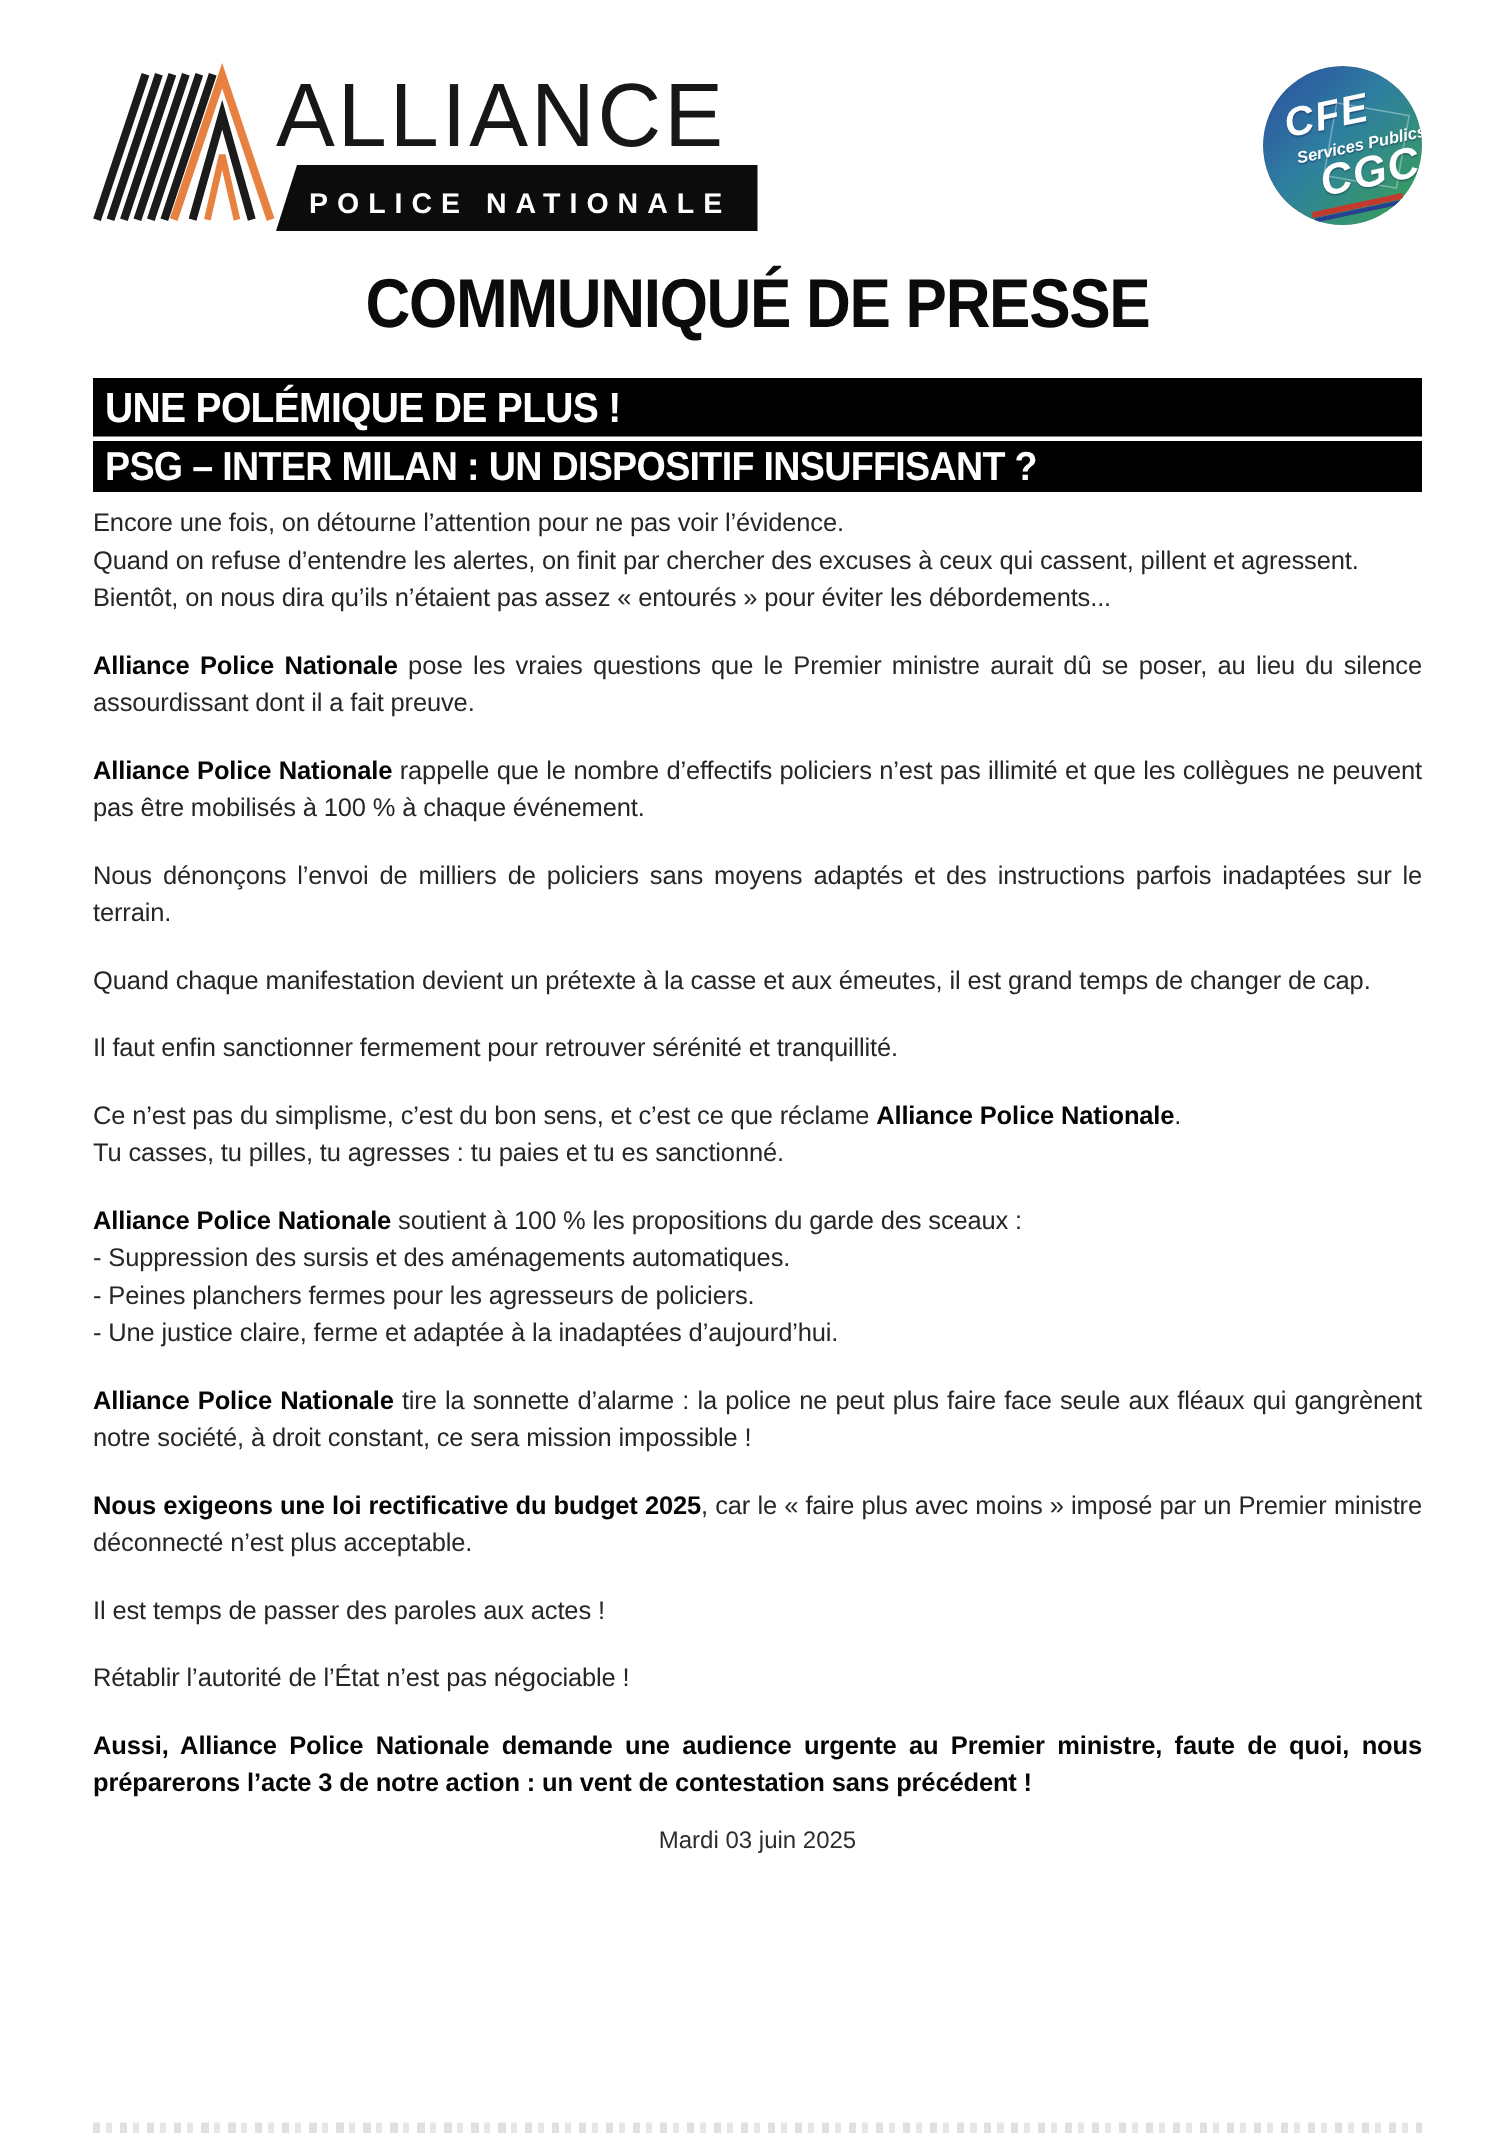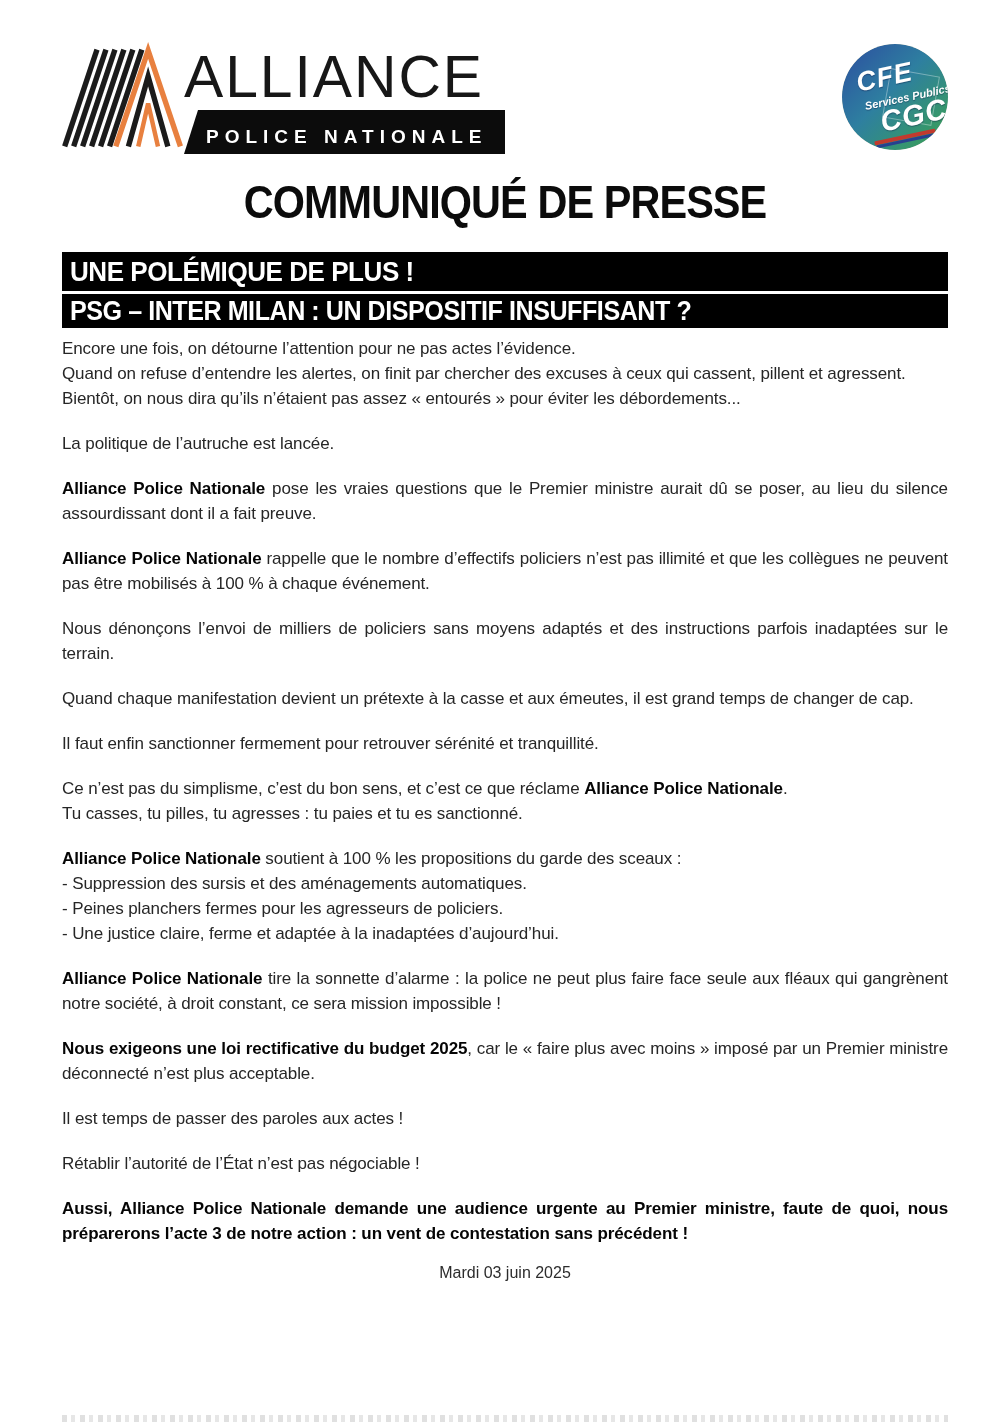--- a/index.html
+++ b/index.html
@@ -133,24 +133,23 @@
   <div class="bars">
     <div class="bar">
       <span>UNE POLÉMIQUE DE PLUS !</span>
     </div>
     <div class="bar">
       <span>PSG – INTER MILAN : UN DISPOSITIF INSUFFISANT ?</span>
     </div>
   </div>
 
   <main class="body">
-      <p class="para"><span>Encore une fois, on détourne l’attention pour ne pas actes l’évidence.</span></p>
+      <p class="para"><span>Encore une fois, on détourne l’attention pour ne pas voir l’évidence.</span></p>
       <p class="para"><span>Quand on refuse d’entendre les alertes, on finit par chercher des excuses à ceux qui cassent, pillent et agressent.</span></p>
       <p class="para"><span>Bientôt, on nous dira qu’ils n’étaient pas assez « entourés » pour éviter les débordements...</span></p>
-      <p class="para gap"><span>La politique de l’autruche est lancée.</span></p>
       <p class="para gap"><b>Alliance Police Nationale</b><span> pose les vraies questions que le Premier ministre aurait dû se poser, au lieu du silence assourdissant dont il a fait preuve.</span></p>
       <p class="para gap"><b>Alliance Police Nationale</b><span> rappelle que le nombre d’effectifs policiers n’est pas illimité et que les collègues ne peuvent pas être mobilisés à 100 % à chaque événement.</span></p>
       <p class="para gap"><span>Nous dénonçons l’envoi de milliers de policiers sans moyens adaptés et des instructions parfois inadaptées sur le terrain.</span></p>
       <p class="para gap"><span>Quand chaque manifestation devient un prétexte à la casse et aux émeutes, il est grand temps de changer de cap.</span></p>
       <p class="para gap"><span>Il faut enfin sanctionner fermement pour retrouver sérénité et tranquillité.</span></p>
       <p class="para gap"><span>Ce n’est pas du simplisme, c’est du bon sens, et c’est ce que réclame </span><b>Alliance Police Nationale</b><span>.</span></p>
       <p class="para"><span>Tu casses, tu pilles, tu agresses : tu paies et tu es sanctionné.</span></p>
       <p class="para gap underline"><b>Alliance Police Nationale</b><span> soutient à 100 % les propositions du garde des sceaux :</span></p>
       <p class="para"><span>- Suppression des sursis et des aménagements automatiques.</span></p>
       <p class="para"><span>- Peines planchers fermes pour les agresseurs de policiers.</span></p>

